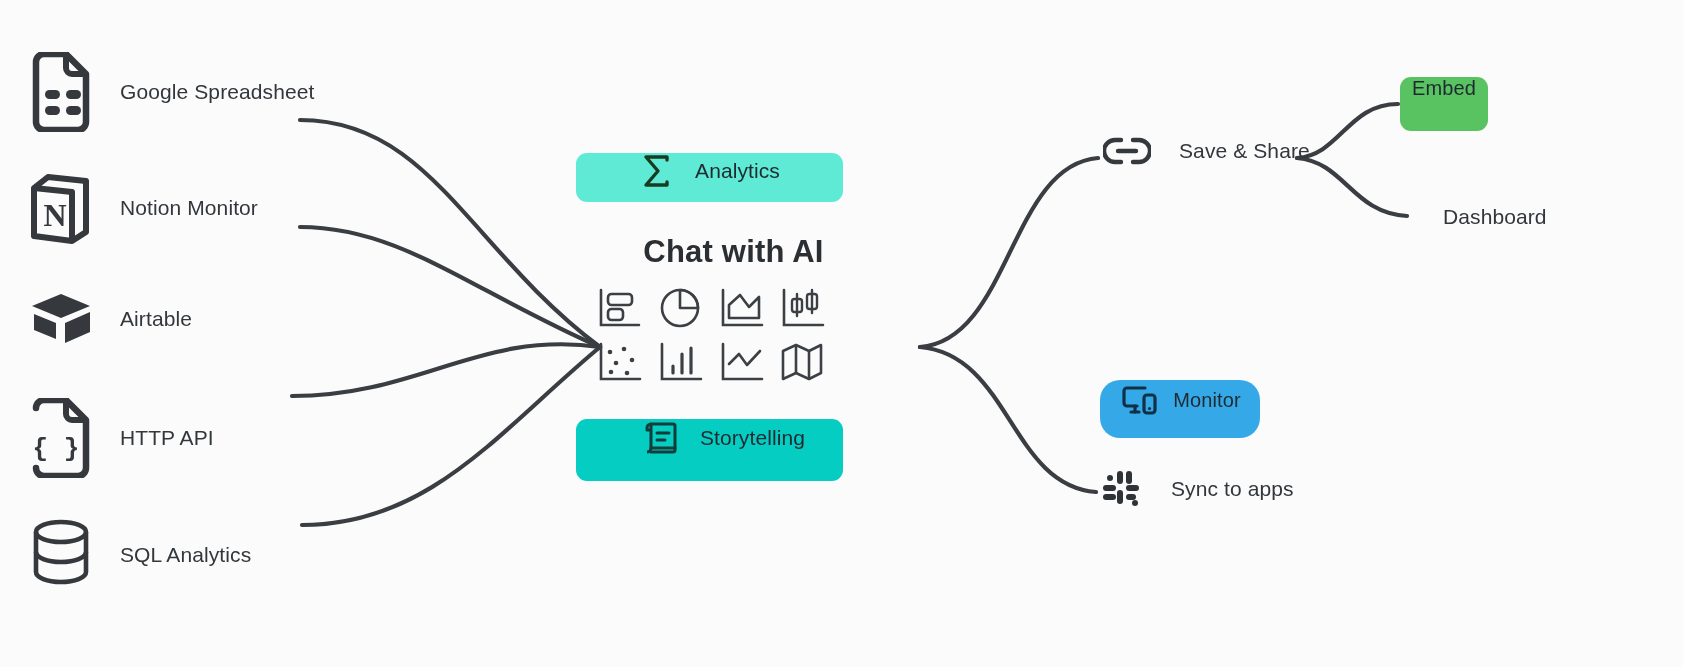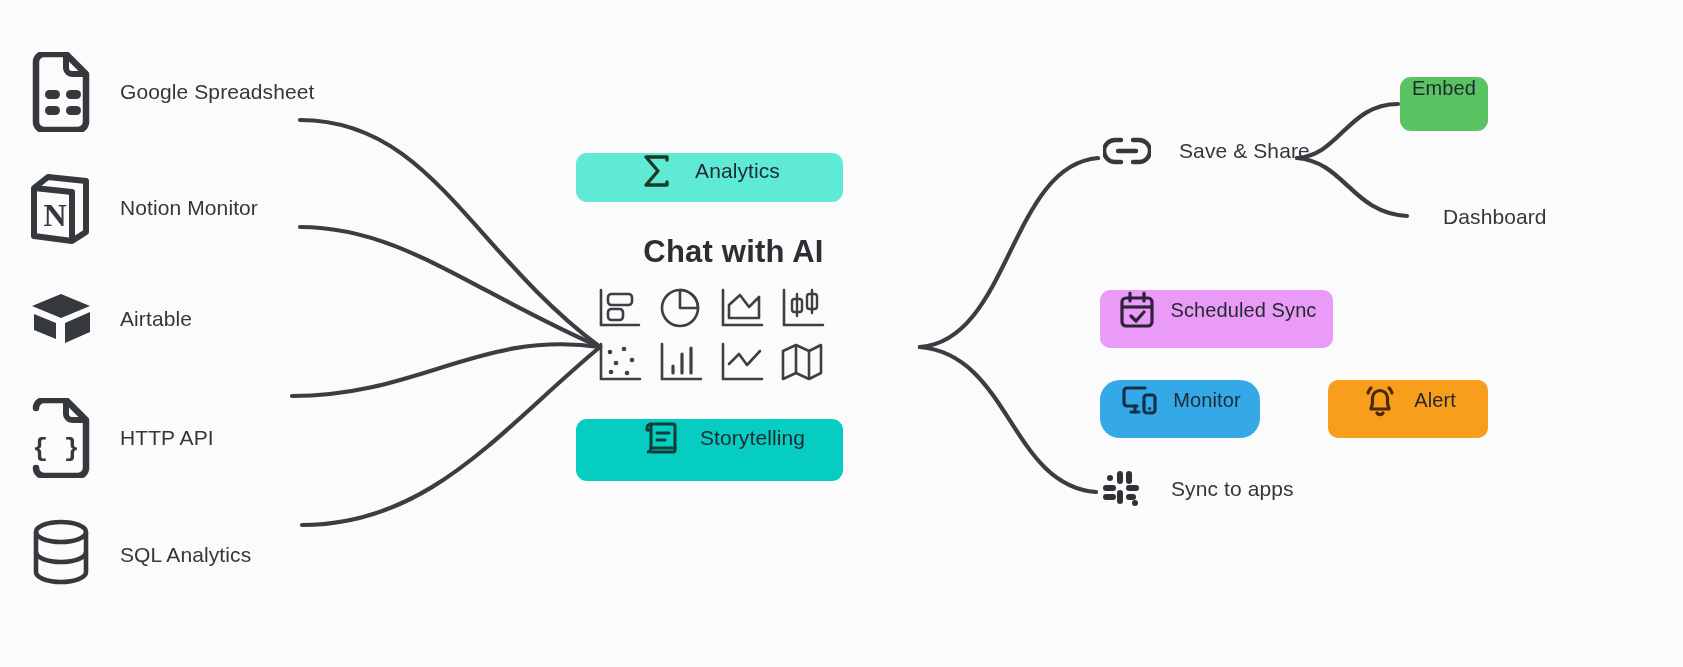--- a/index.html
+++ b/index.html
@@ -290,57 +290,34 @@
   </div>
 
   <div class="pill" id="pill-embed">
     <span class="pill-label">Embed</span>
   </div>
 
   <div class="node" id="node-dashboard">
     <span class="node-label">Dashboard</span>
   </div>
 
-  <div class="pill" id="pill-scheduled">
-    <div class="pill-inner">
-      <svg class="ic" width="40" height="40" viewBox="0 0 40 40">
-        <rect x="5" y="8" width="30" height="28" rx="4" fill="none" stroke="#2d2438" stroke-width="3.2"></rect>
-        <path d="M5 17 H35" stroke="#2d2438" stroke-width="3.2"></path>
-        <path d="M13 3 V11" stroke="#2d2438" stroke-width="3.2" stroke-linecap="round"></path>
-        <path d="M27 3 V11" stroke="#2d2438" stroke-width="3.2" stroke-linecap="round"></path>
-        <path d="M14 26 L19 31 L27 22" fill="none" stroke="#2d2438" stroke-width="3.2" stroke-linecap="round" stroke-linejoin="round"></path>
-      </svg>
-      <span class="pill-label">Scheduled Sync</span>
-    </div>
-  </div>
 
   <div class="pill" id="pill-monitor">
     <div class="pill-inner">
       <svg class="ic" width="40" height="40" viewBox="0 0 40 40">
         <path d="M26 8 H8 a3 3 0 0 0-3 3 v12 a3 3 0 0 0 3 3 h10" fill="none" stroke="#103048" stroke-width="3.2" stroke-linecap="round" stroke-linejoin="round"></path>
         <path d="M12 32 H20" stroke="#103048" stroke-width="3.2" stroke-linecap="round"></path>
         <path d="M16 26 V32" stroke="#103048" stroke-width="3.2" stroke-linecap="round"></path>
         <rect x="25" y="15" width="11" height="18" rx="3" fill="none" stroke="#103048" stroke-width="3.2"></rect>
         <path d="M30.5 28.5 h0.01" stroke="#103048" stroke-width="3.2" stroke-linecap="round"></path>
       </svg>
       <span class="pill-label">Monitor</span>
     </div>
   </div>
 
-  <div class="pill" id="pill-alert">
-    <div class="pill-inner">
-      <svg class="ic" width="40" height="40" viewBox="0 0 40 40">
-        <path d="M11 29 c0-2 1.5-3 1.5-7 v-4 a7.5 7.5 0 0 1 15 0 v4 c0 4 1.5 5 1.5 7 Z" fill="none" stroke="#4a2a02" stroke-width="3.2" stroke-linejoin="round"></path>
-        <path d="M17 33 a3.6 3.6 0 0 0 6 0" fill="none" stroke="#4a2a02" stroke-width="3.2" stroke-linecap="round"></path>
-        <path d="M8 13 a9 9 0 0 1 3-5" fill="none" stroke="#4a2a02" stroke-width="3.2" stroke-linecap="round"></path>
-        <path d="M32 13 a9 9 0 0 0-3-5" fill="none" stroke="#4a2a02" stroke-width="3.2" stroke-linecap="round"></path>
-      </svg>
-      <span class="pill-label">Alert</span>
-    </div>
-  </div>
 
   <div class="node" id="node-sendapps">
     <svg class="ic" width="44" height="44" viewBox="0 0 44 44">
       <g fill="#2f3337">
         <rect x="4" y="18" width="13" height="6" rx="3"></rect>
         <rect x="4" y="27" width="13" height="6" rx="3"></rect>
         <rect x="18" y="4" width="6" height="13" rx="3"></rect>
         <rect x="27" y="4" width="6" height="13" rx="3"></rect>
         <rect x="27" y="18" width="13" height="6" rx="3"></rect>
         <rect x="27" y="27" width="10" height="6" rx="3"></rect>

